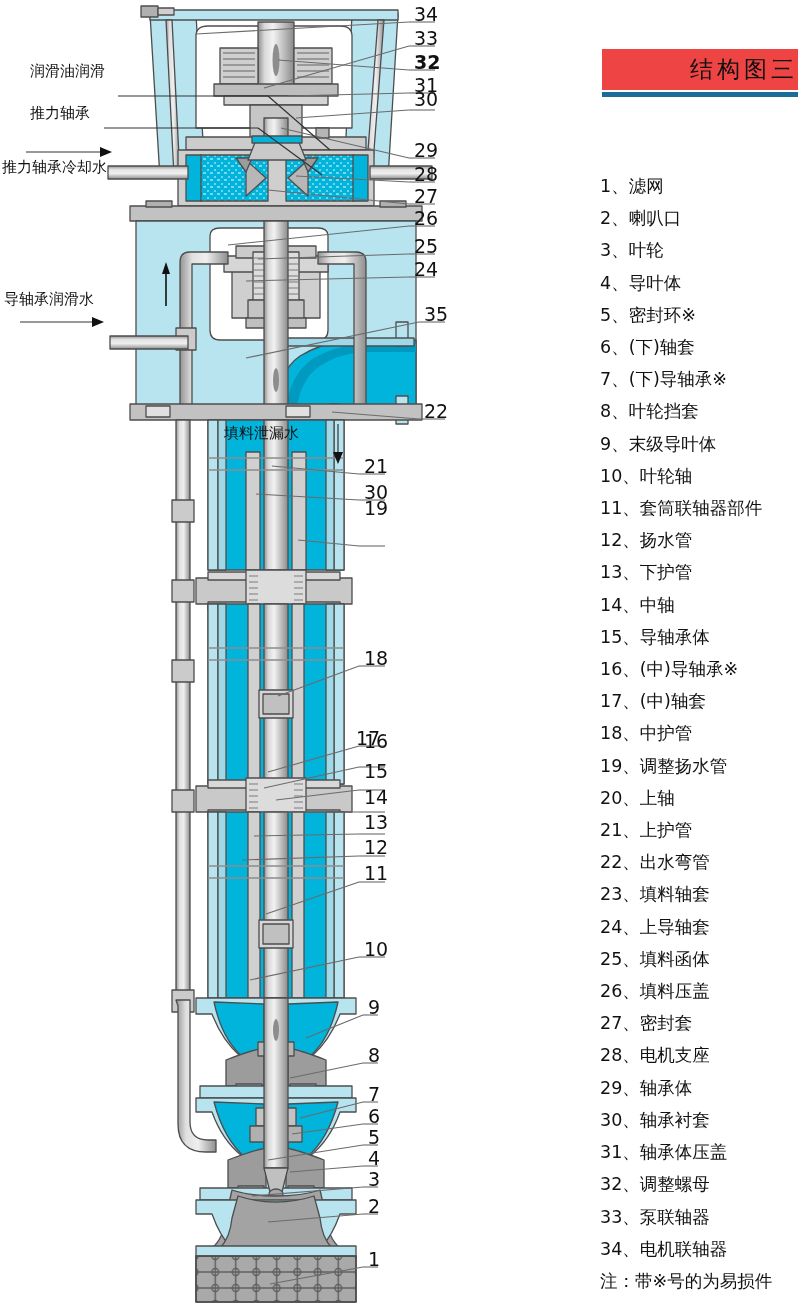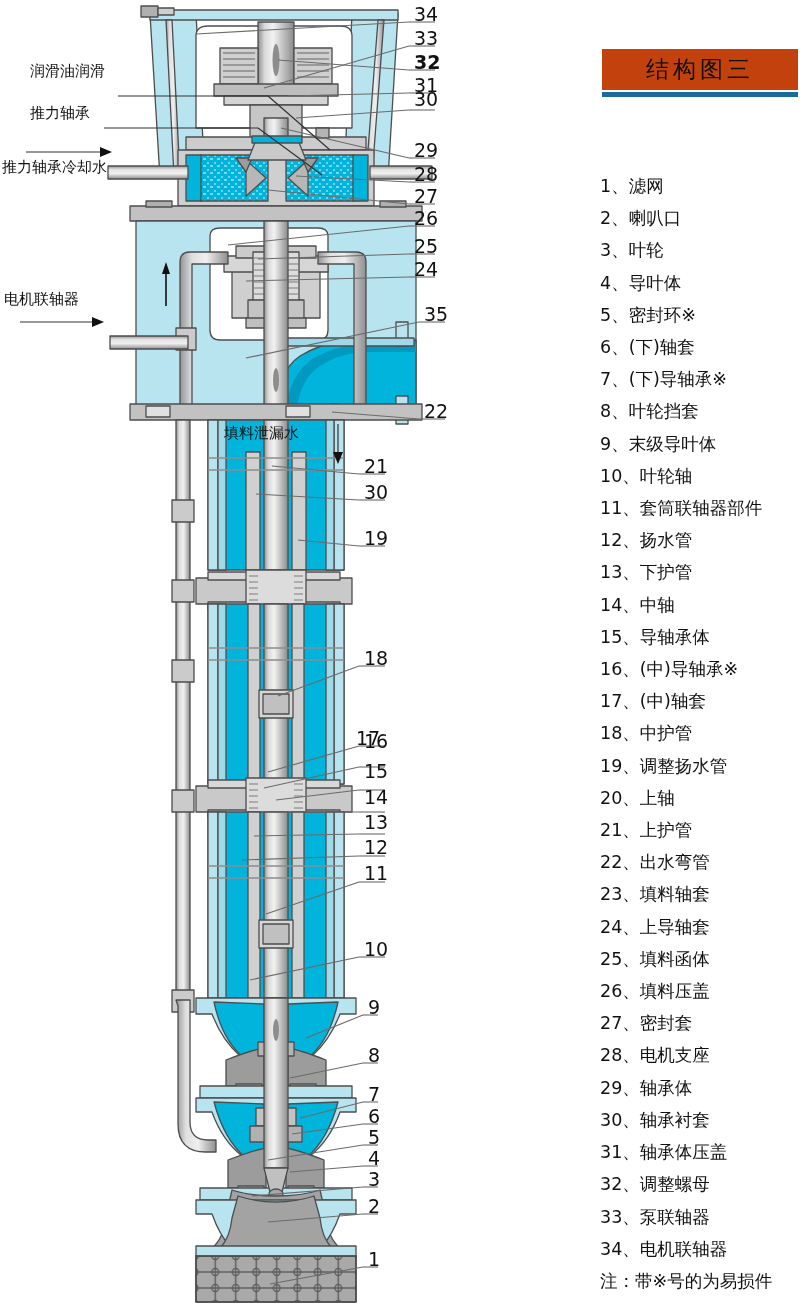--- a/index.html
+++ b/index.html
@@ -41,24 +41,24 @@
     top: 0;
     width: 244px;
     height: 1304px;
   }
   #legend-title-bar {
     position: absolute;
     left: 42px;
     top: 49px;
     width: 196px;
     height: 41px;
-    background: #c2410c;
+    background: #ef4444;
     display: flex;
     align-items: center;
-    justify-content: center;
+    justify-content: flex-end;
   }
   #legend-title-text {
     font-size: 23px;
     letter-spacing: 4px;
     color: #101010;
     font-family: "DejaVu Sans", sans-serif;
     font-weight: 400;
   }
   #legend-title-rule {
     position: absolute;
@@ -538,40 +538,40 @@
             <path d="M338 424 L338 456"></path>
             <path d="M338 464 L333 452 L343 452 Z" fill="#111" stroke="none"></path>
           </g>
         </g>
       </g>
     </svg>
 
     <div class="left-label" style="left:30px; top:62px;">润滑油润滑</div>
     <div class="left-label" style="left:30px; top:104px;">推力轴承</div>
     <div class="left-label" style="left:2px; top:158px;">推力轴承冷却水</div>
-    <div class="left-label" style="left:4px; top:290px;">电机联轴器</div>
+    <div class="left-label" style="left:4px; top:290px;">导轴承润滑水</div>
     <div class="left-label" style="left:224px; top:424px;">填料泄漏水</div>
 
     <div id="callout-layer">
         <div class="callout" style="left: 414px; top: 3px;">34</div>
         <div class="callout" style="left: 414px; top: 27px;">33</div>
         <div class="callout" style="left: 414px; top: 51px; font-weight: bold;">32</div>
         <div class="callout" style="left: 414px; top: 74px;">31</div>
         <div class="callout" style="left: 414px; top: 88px;">30</div>
         <div class="callout" style="left: 414px; top: 139px;">29</div>
         <div class="callout" style="left: 414px; top: 163px;">28</div>
         <div class="callout" style="left: 414px; top: 185px;">27</div>
         <div class="callout" style="left: 414px; top: 207px;">26</div>
         <div class="callout" style="left: 414px; top: 235px;">25</div>
         <div class="callout" style="left: 414px; top: 258px;">24</div>
         <div class="callout" style="left: 424px; top: 303px;">35</div>
         <div class="callout" style="left: 424px; top: 400px;">22</div>
         <div class="callout" style="left: 364px; top: 455px;">21</div>
         <div class="callout" style="left: 364px; top: 481px;">30</div>
-        <div class="callout" style="left: 364px; top: 527px;">19</div>
+        <div class="callout" style="left: 364px; top: 497px;">19</div>
         <div class="callout" style="left: 364px; top: 647px;">18</div>
         <div class="callout" style="left: 356px; top: 727px; text-align: right;">17</div>
         <div class="callout" style="left: 364px; top: 730px;">16</div>
         <div class="callout" style="left: 364px; top: 760px;">15</div>
         <div class="callout" style="left: 364px; top: 786px;">14</div>
         <div class="callout" style="left: 364px; top: 811px;">13</div>
         <div class="callout" style="left: 364px; top: 836px;">12</div>
         <div class="callout" style="left: 364px; top: 862px;">11</div>
         <div class="callout" style="left: 364px; top: 938px;">10</div>
         <div class="callout" style="left: 368px; top: 996px;">9</div>

